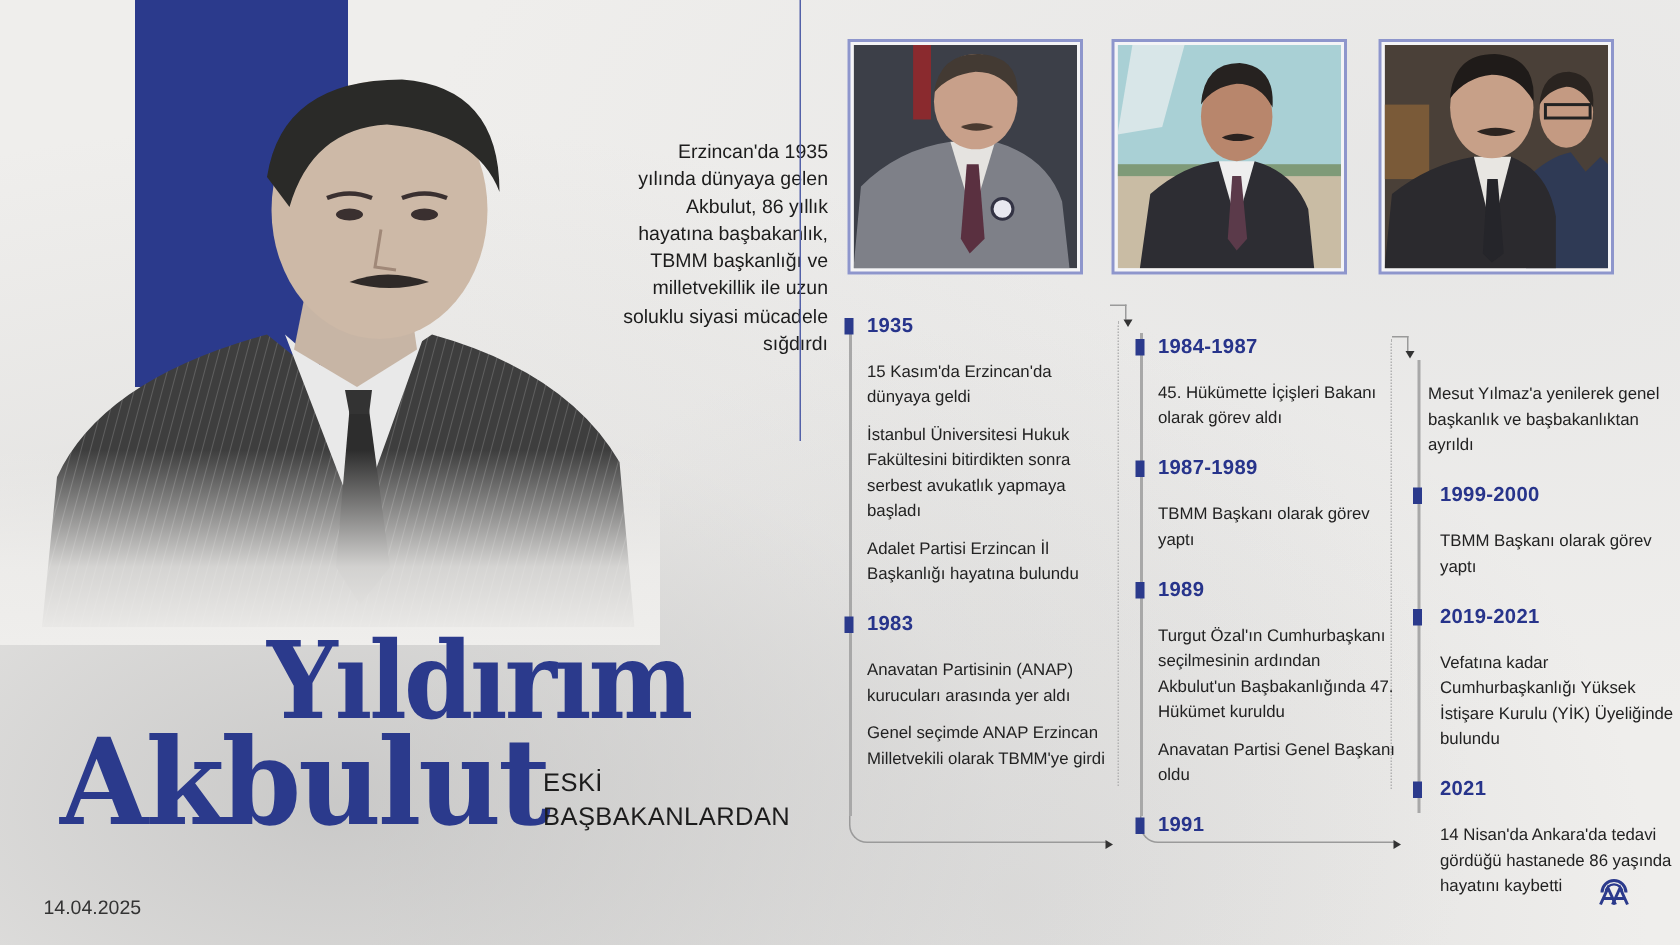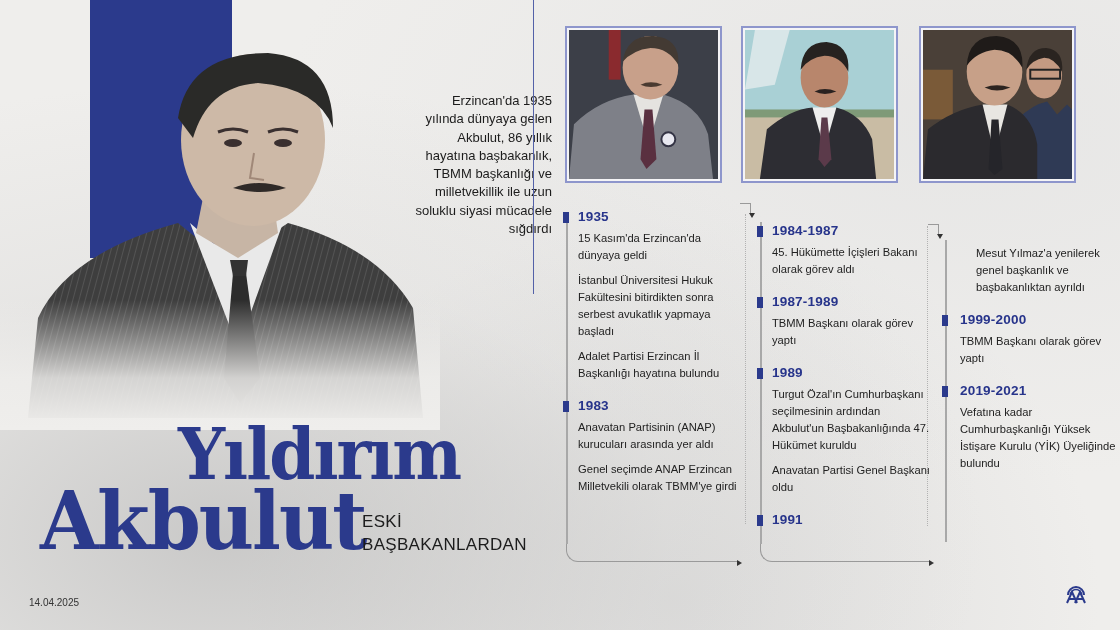--- a/index.html
+++ b/index.html
@@ -36,39 +36,39 @@
   }
   .name {
     position: absolute; font-family: "DejaVu Serif", "Liberation Serif", serif;
     font-weight: bold; color: #2b3a8c; letter-spacing: -2px;
   }
   .name-first { left: 178px; top: 416px; font-size: 66px; line-height: 70px; transform: scaleY(1.08); transform-origin: top left; }
   .name-last { left: 40px; top: 478px; font-size: 76px; line-height: 84px; transform: scaleY(1.05); transform-origin: top left; }
   .subtitle {
     position: absolute; left: 362px; top: 510px; font-size: 17px; line-height: 23px; color: #1c1c1c; letter-spacing: 0.3px;
   }
-  .date { position: absolute; left: 29px; top: 597px; font-size: 10px; color: #333; }
+  .date { position: absolute; left: 29px; top: 597px; font-size: 13px; color: #333; }
   .logo { position: absolute; left: 1065px; top: 583px; width: 22px; height: 22px; }
 
   
   .photo {
     position: absolute; top: 26px; width: 157px; height: 157px;
     border: 2px solid #8e96cc; padding: 2px; background: #f4f4f6;
   }
   .photo .img { width: 100%; height: 100%; overflow: hidden; }
   .photo svg { width: 100%; height: 100%; display: block; }
   .p1 { left: 565px; } .p2 { left: 741px; } .p3 { left: 919px; }
 
   
   .col { position: absolute; top: 208px; }
   .col-line { position: absolute; width: 2px; background: #a8a8a8; }
   .entry { position: relative; padding-left: 12px; }
   .entry .marker { position: absolute; left: -3px; top: 4px; width: 6px; height: 11px; background: #2b3a8c; }
   .year { font-size: 13.5px; font-weight: bold; color: #27348b; line-height: 17px; letter-spacing: 0.2px; }
-  .txt { font-size: 11.2px; line-height: 17px; color: #222; margin-top: 5px; }
+  .txt { font-size: 11.2px; line-height: 17px; color: #222; margin-top: 15px; }
   .txt + .txt { margin-top: 8px; }
   .entry + .entry { margin-top: 15px; }
   .dotted { position: absolute; width: 0; border-left: 1.5px dotted #b2b2b2; }
   .connector { position: absolute; border-top: 1.5px solid #9a9a9a; border-right: 1.5px solid #9a9a9a; width: 11px; height: 10px; }
   .connector::after { content: ""; position: absolute; right: -5px; bottom: -5px; border-left: 3.5px solid transparent; border-right: 3.5px solid transparent; border-top: 5px solid #333; }
   .bottom-curve { position: absolute; height: 18px; border-left: 1.5px solid #9a9a9a; border-bottom: 1.5px solid #9a9a9a; border-bottom-left-radius: 12px; }
   .bottom-curve::after { content: ""; position: absolute; right: -4px; bottom: -4.5px; border-top: 3.5px solid transparent; border-bottom: 3.5px solid transparent; border-left: 5px solid #333; }
 </style>
 </head>
 <body>
@@ -212,32 +212,37 @@
   <div class="entry">
     <span class="marker"></span>
     <div class="year">1991</div>
   </div>
 </div>
 
 <div class="connector" style="left:928px; top:224px;"></div>
 
 <div class="col-line" style="left:945px; top:240px; height:302px;"></div>
 <div class="col" style="left:948px; top:240px; width:170px;">
-  <div class="entry" style="padding-left:28px;">
+  <div class="entry" style="padding-left:4px;">
     <div class="txt">Mesut Yılmaz'a yenilerek genel başkanlık ve başbakanlıktan ayrıldı</div>
   </div>
   <div class="entry">
     <span class="marker" style="left:-6px;"></span>
     <div class="year">1999-2000</div>
     <div class="txt">TBMM Başkanı olarak görev yaptı</div>
   </div>
   <div class="entry">
     <span class="marker" style="left:-6px;"></span>
     <div class="year">2019-2021</div>
     <div class="txt">Vefatına kadar Cumhurbaşkanlığı Yüksek İstişare Kurulu (YİK) Üyeliğinde bulundu</div>
+  </div>
+  <div class="entry">
+    <span class="marker" style="left:-6px;"></span>
+    <div class="year">2021</div>
+    <div class="txt">14 Nisan'da Ankara'da tedavi gördüğü hastanede 86 yaşında hayatını kaybetti</div>
   </div>
 </div>
 
 <div class="date">14.04.2025</div>
 
 <div class="logo">
   <svg viewBox="0 0 22 22">
     <path d="M3 12 A8 8 0 0 1 19 12" stroke="#2b3a8c" stroke-width="2" fill="none"></path>
     <path d="M5.5 12 A5.5 5.5 0 0 1 16.5 12" stroke="#2b3a8c" stroke-width="1.5" fill="none"></path>
     <path d="M2 20 L7 9 L12 20 M4 16 L10 16" stroke="#2b3a8c" stroke-width="2" fill="none"></path>

